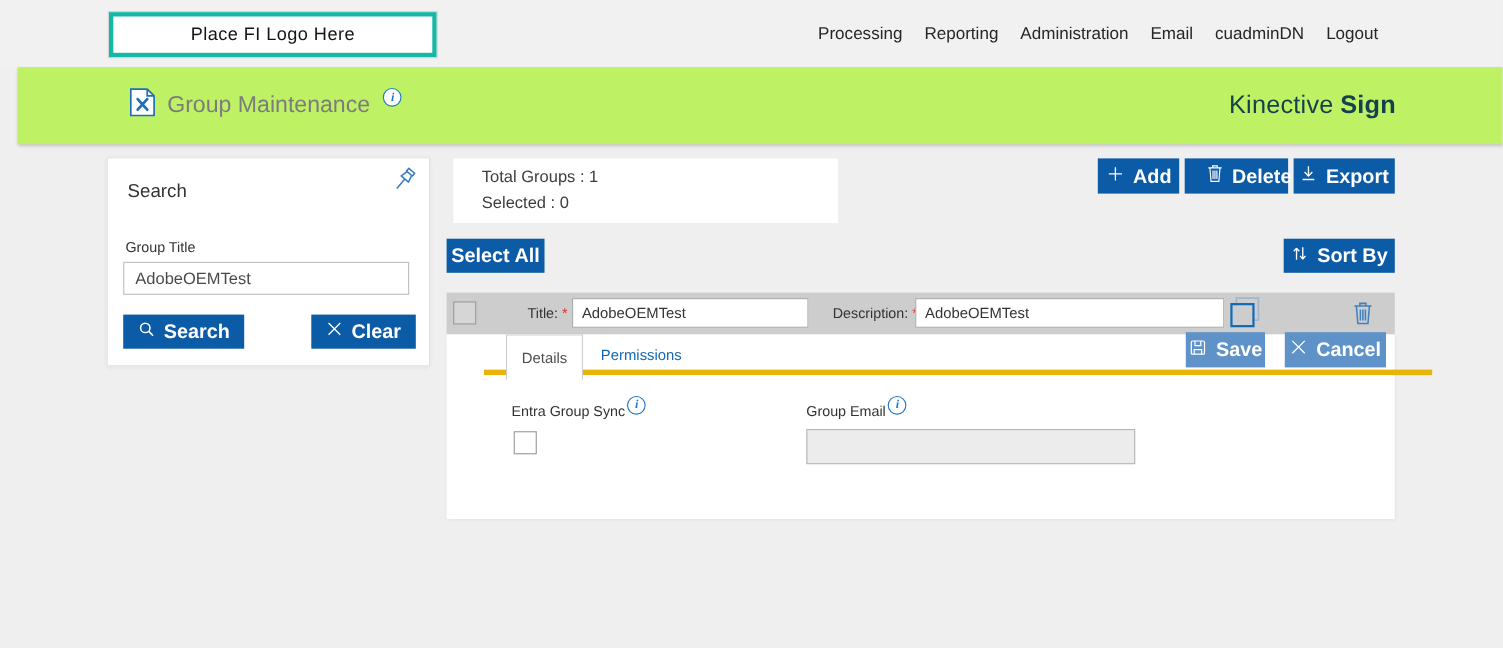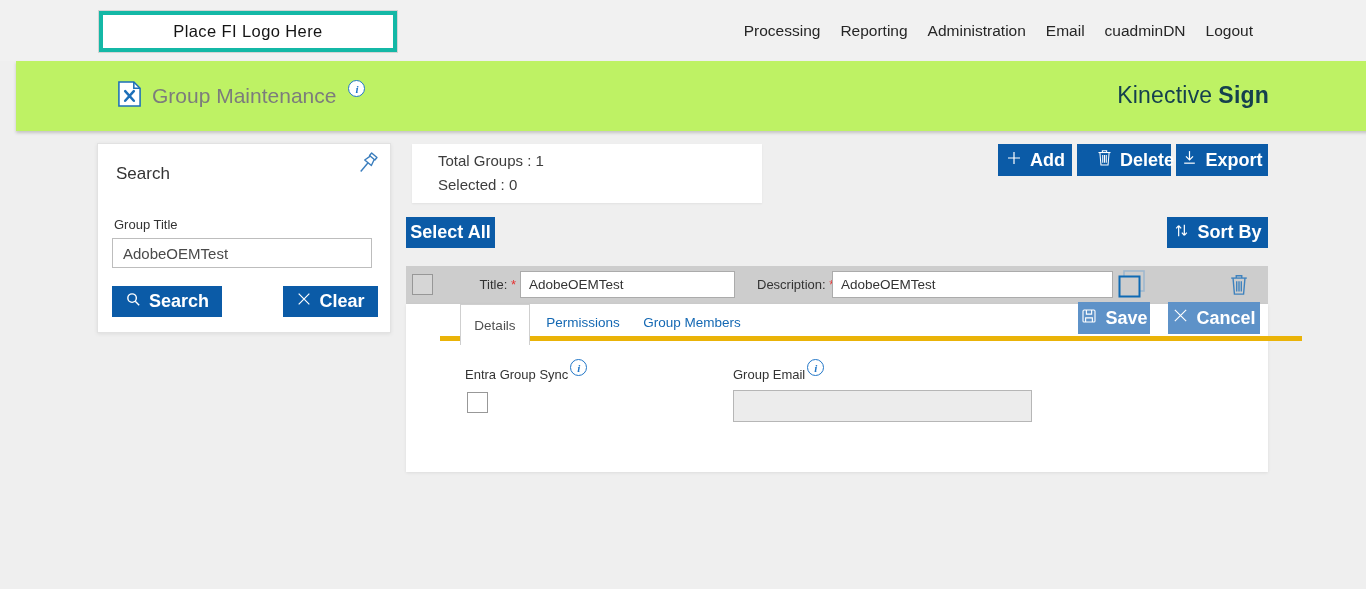--- a/index.html
+++ b/index.html
@@ -269,21 +269,20 @@
       <path d="M5.5 6l1.5 17.5h10L18.5 6"></path>
       <path d="M9.5 9.5v11M12 9.5v11M14.5 9.5v11"></path>
     </svg>
   </span>
 </div>
 
 <div class="panel">
   <div class="tabstrip">
     <div class="tab-active">Details</div>
     <div class="tab-link tab-permissions">Permissions</div>
-    <div class="tab-link tab-group-members">Group Members</div>
     <button class="btn btn2 btn-save">
       <span>
         <svg width="18" height="18" viewBox="0 0 24 24" fill="none" stroke="#fff" stroke-width="1.5">
           <rect x="4" y="4" width="16" height="16" rx="1.5"></rect>
           <path d="M8.5 4v5.5h7V4"></path>
           <path d="M7.5 20v-5.5h9V20"></path>
         </svg>
       </span>
       <span>Save</span>
     </button>

